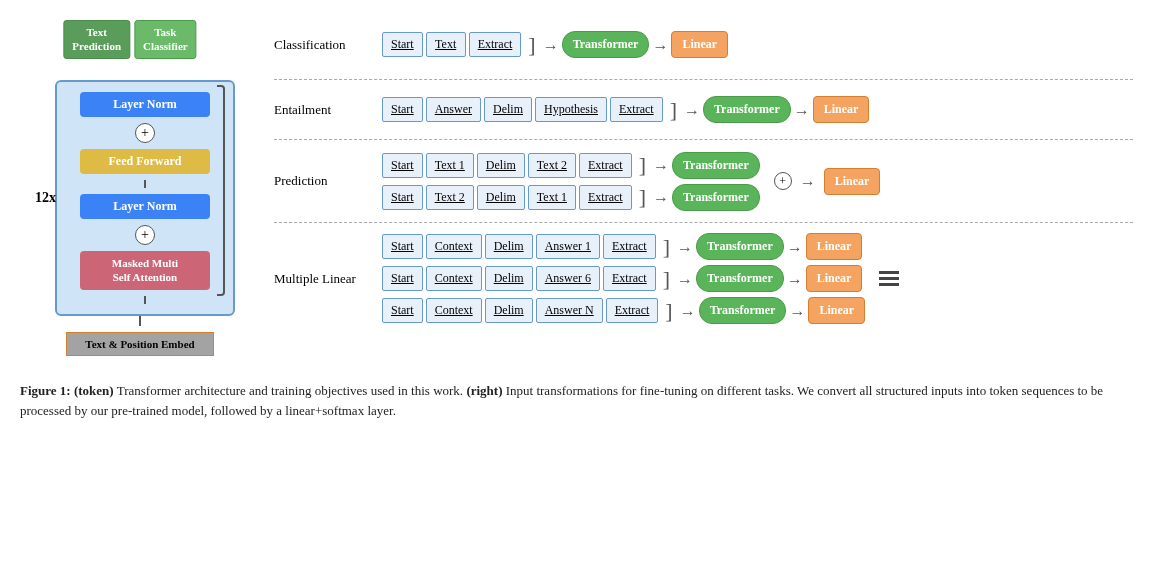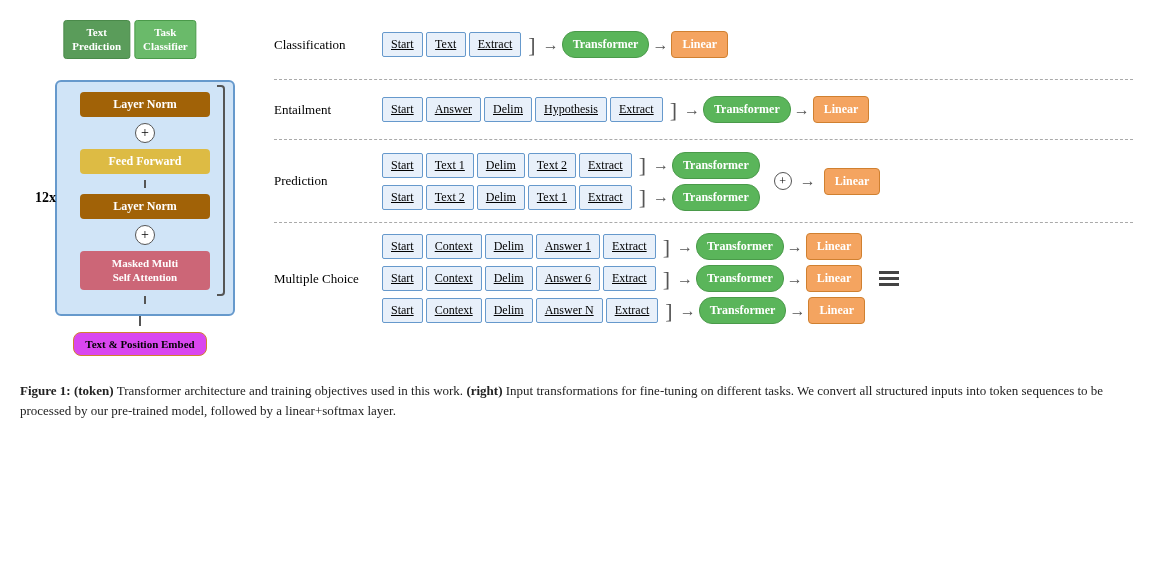--- a/index.html
+++ b/index.html
@@ -83,21 +83,21 @@
     .arch-inner-box {
       padding: 5px 12px;
       border-radius: 4px;
       font-size: 12px;
       font-weight: bold;
       text-align: center;
       width: 130px;
     }
 
     .layer-norm-box {
-      background: #a16207;
+      background: #3b82f6;
       color: white;
       font-family: Liberation Serif, serif;
     }
 
     .feed-forward-box {
       background: #ddbb44;
       color: white;
     }
 
     .masked-attn-box {
@@ -122,28 +122,28 @@
     .nx-label {
       position: absolute;
       left: 0px;
       top: 50%;
       transform: translateY(-50%);
       font-size: 14px;
       font-weight: bold;
     }
 
     .text-embed-box {
-      background: #d946ef;
+      background: #a3a3a3;
       border: 1px solid #d08030;
-      border-radius: 8px;
+      border-radius: 0;
       padding: 5px 10px;
       font-size: 11px;
       font-weight: bold;
       text-align: center;
-      width: 134px;
+      width: 148px;
       margin-top: 6px;
     }
 
     
     .right-tasks {
       flex: 1;
       display: flex;
       flex-direction: column;
       gap: 0px;
     }
@@ -361,21 +361,21 @@
         <div style="display:flex;flex-direction:column;align-items:center;gap:0;margin-left:6px;">
           <div style="height:22px;"></div>
           <div class="plus-circle-sm">+</div>
           <div style="height:22px;"></div>
         </div>
         <span class="arrow-right">→</span>
         <div class="linear-box">Linear</div>
       </div>
 
       <div class="task-row-container" style="border-bottom:none;">
-        <div class="task-label">Multiple Choice</div>
+        <div class="task-label">Multiple Linear</div>
         <div style="display:flex;flex-direction:column;gap:5px;">
           <div class="sequence-row">
             <div class="seq-box">Start</div>
             <div class="seq-box">Context</div>
             <div class="seq-box">Delim</div>
             <div class="seq-box">Answer 1</div>
             <div class="seq-box">Extract</div>
             <span style="font-size:22px;color:#555;margin:0 4px;">]</span>
             <span class="arrow-right">→</span>
             <div class="transformer-box">Transformer</div>

